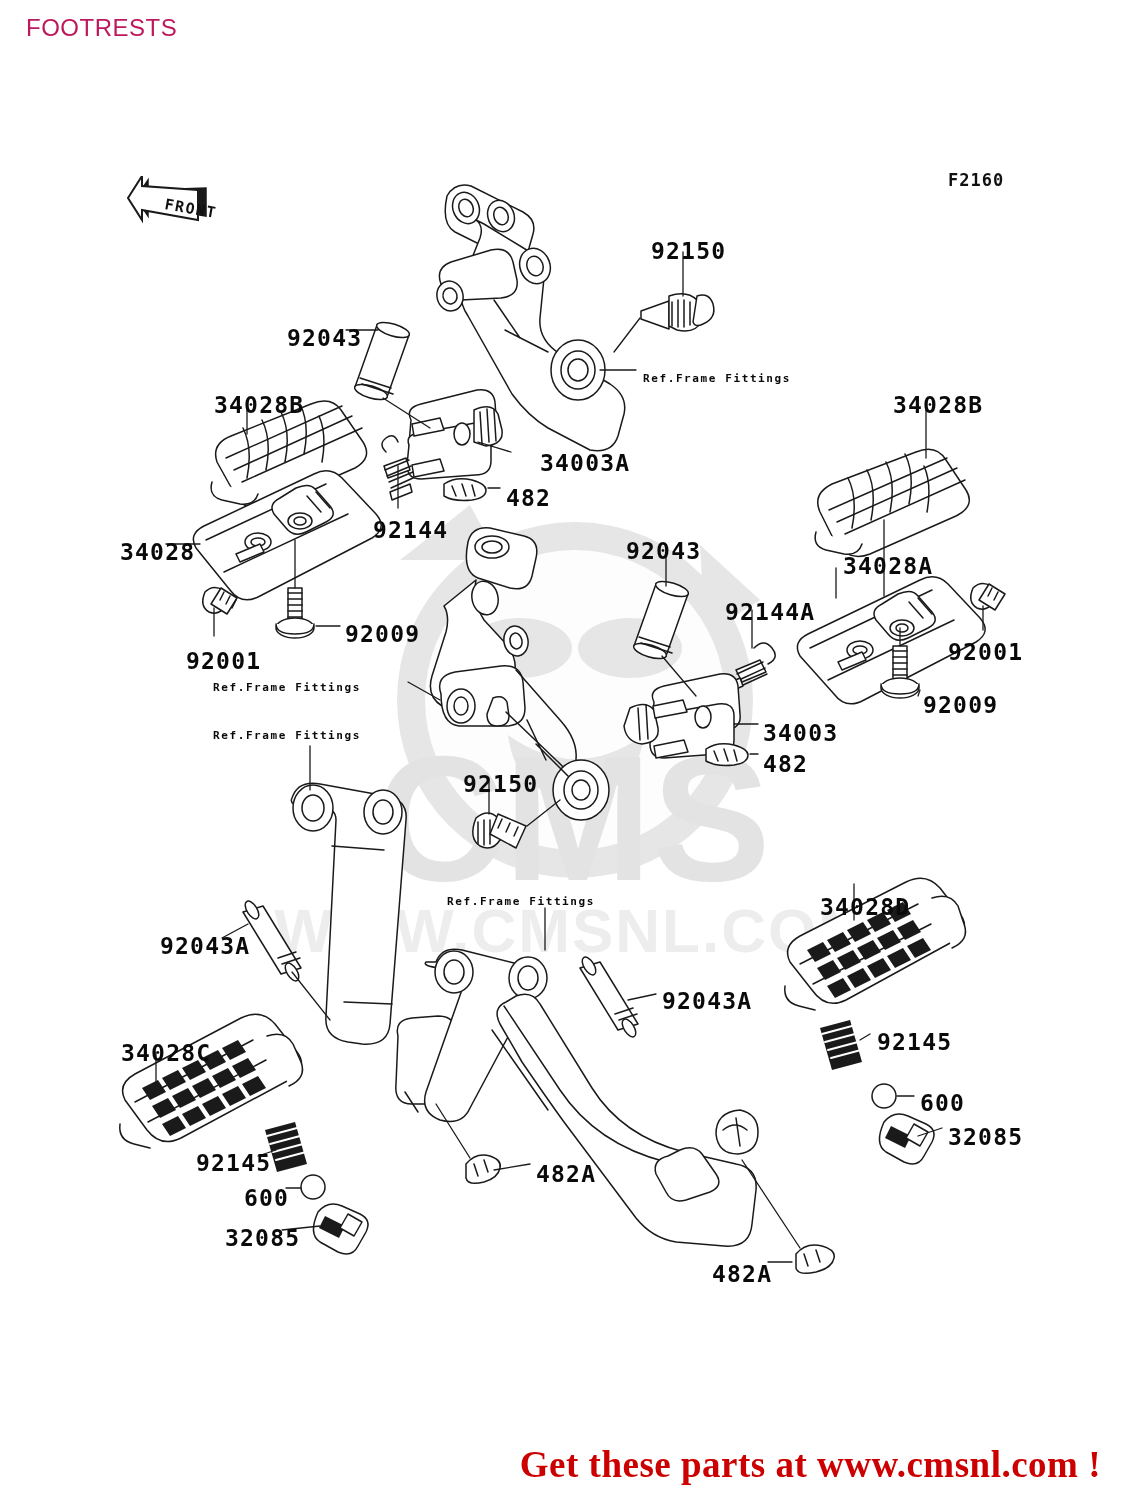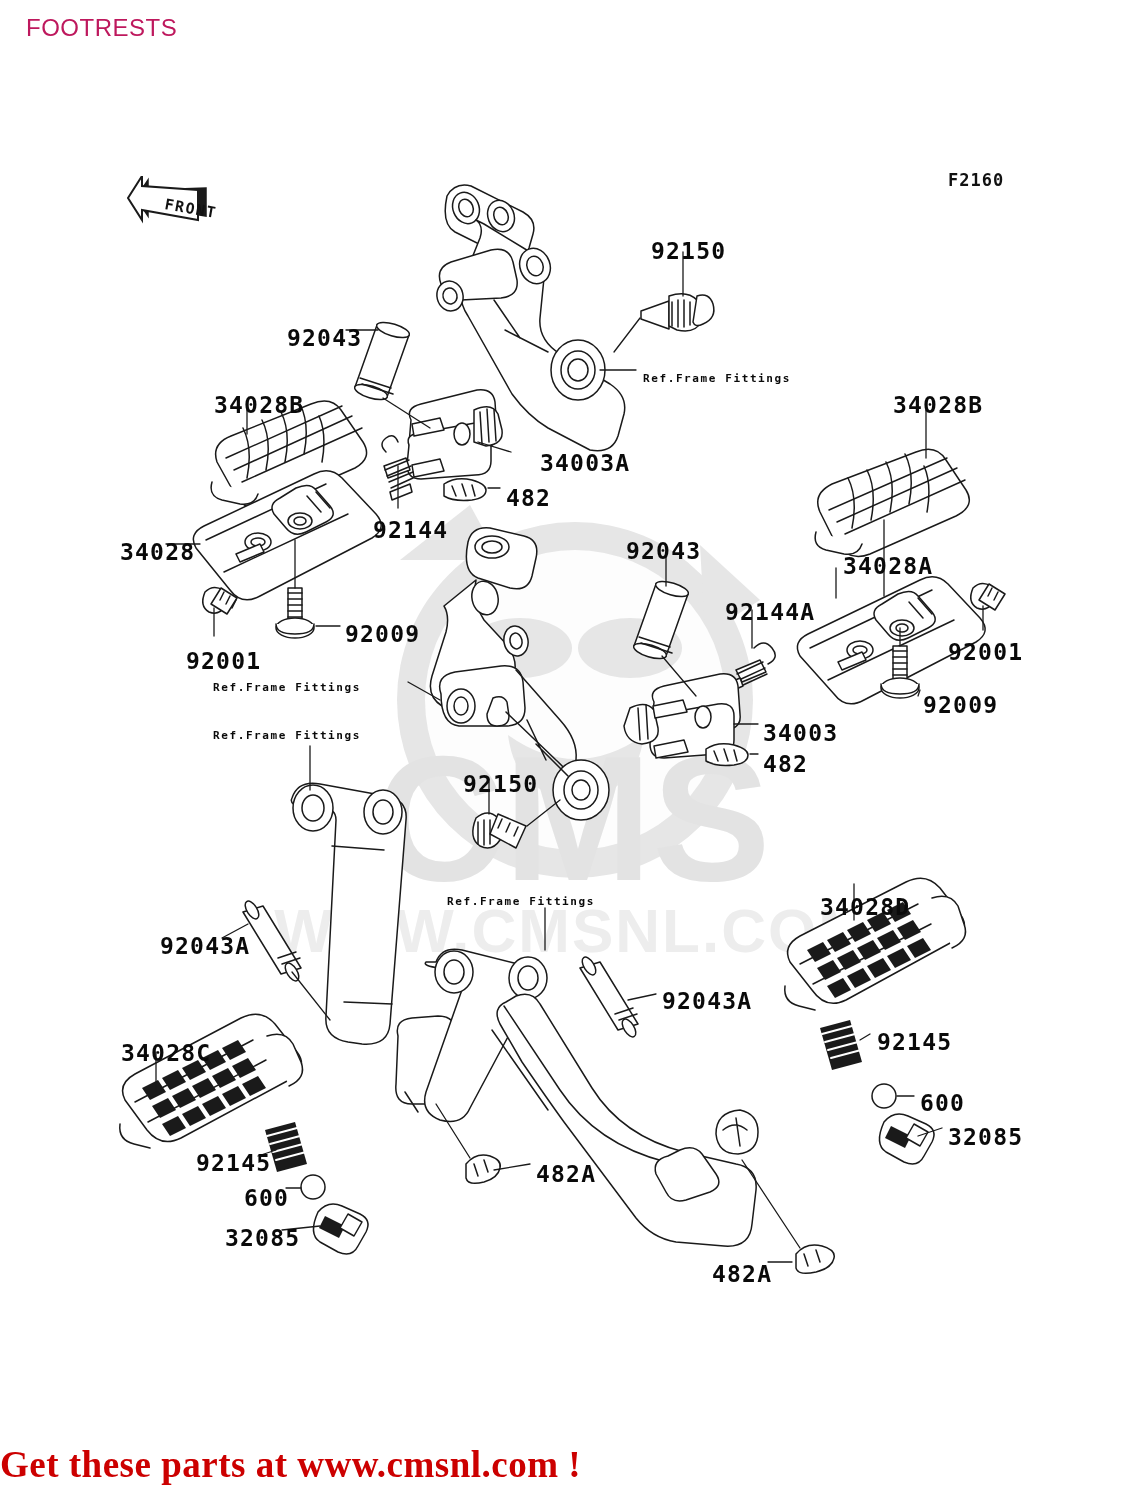--- a/index.html
+++ b/index.html
@@ -12,21 +12,21 @@
     font-family:"Liberation Sans",sans-serif;font-weight:400;text-align:center;
   }
 
   #diagram-code{
     position:absolute;left:948px;top:170px;
     font-family:"DejaVu Sans Mono",monospace;
     font-size:17px;font-weight:bold;color:#111;letter-spacing:1px;
   }
 
   #footer-cta{
-    position:absolute;left:0;top:1443px;width:1101px;text-align:left;
+    position:absolute;left:0;top:1443px;width:1101px;text-align:right;
     font-family:"Liberation Serif",serif;font-weight:bold;
     font-size:37px;color:#cc0000;letter-spacing:.5px;
   }
 
   
   #canvas{position:absolute;left:0;top:0;width:1147px;height:1430px;}
   #canvas svg{position:absolute;left:0;top:0;}
 
   
   .callout{

